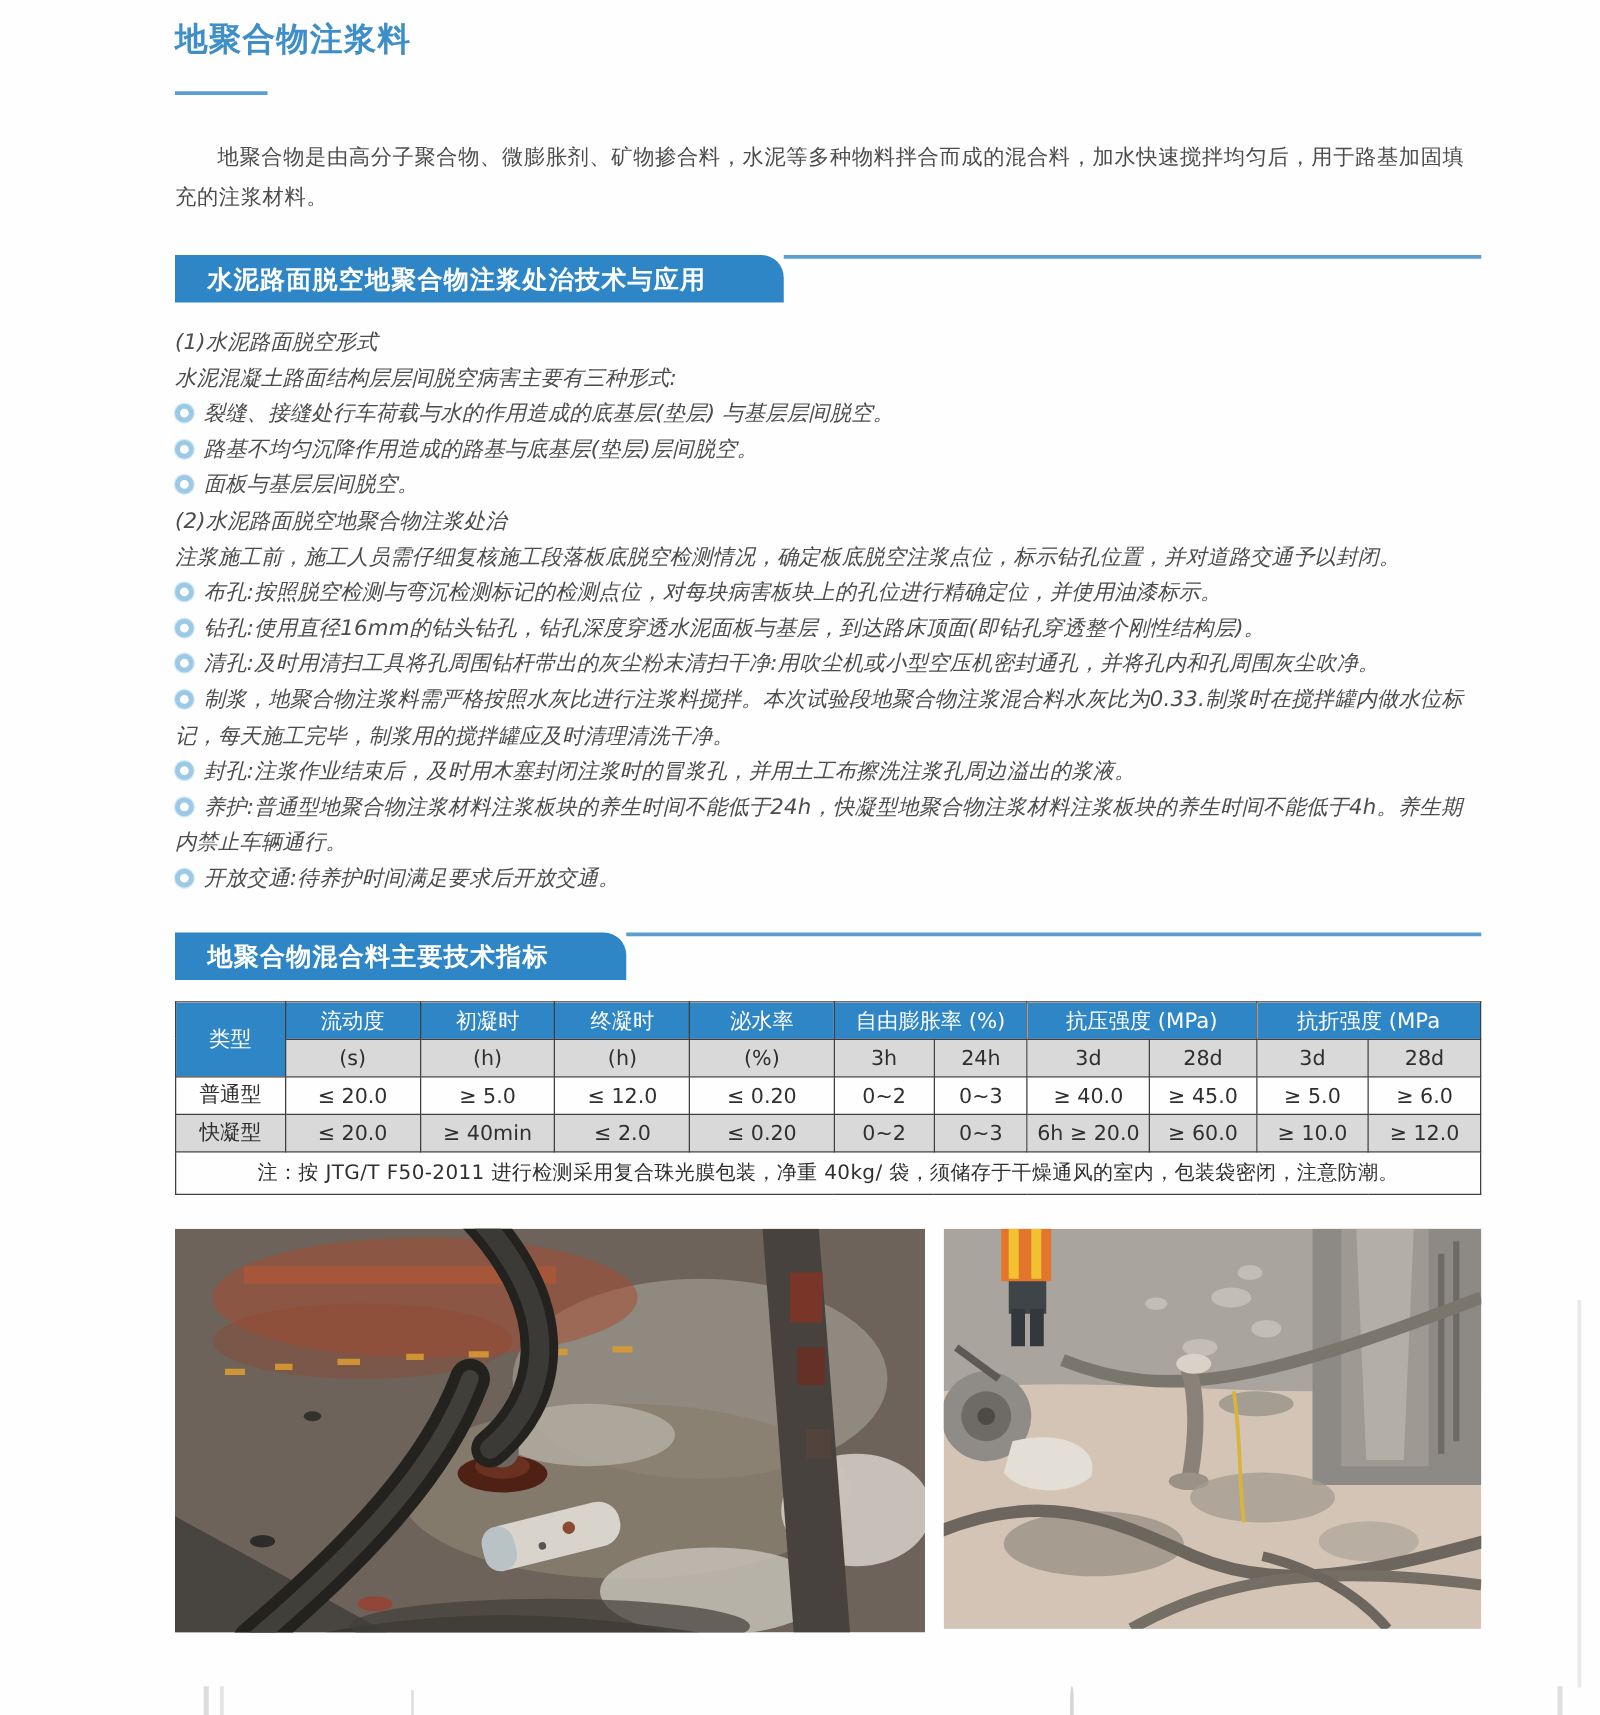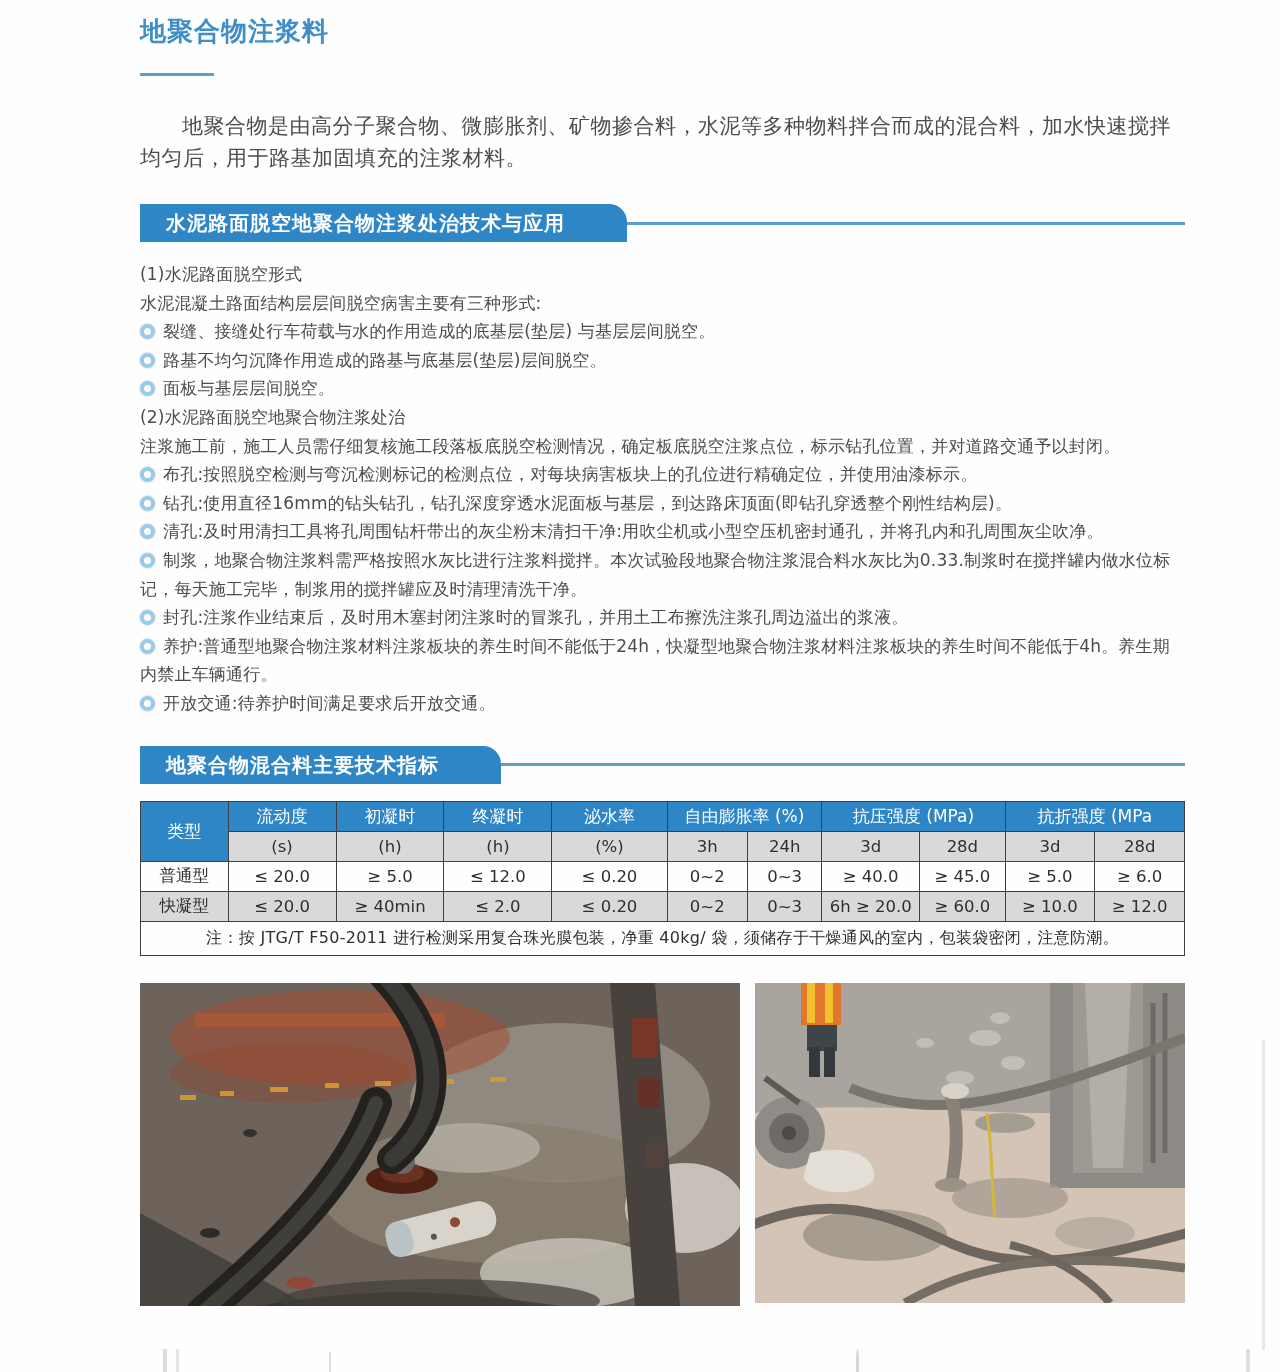--- a/index.html
+++ b/index.html
@@ -11,34 +11,34 @@
   }
   .content{margin-left:140px;width:1045px;}
   
   .page-title{
     margin-top:14px;font-size:26px;font-weight:700;letter-spacing:1px;
     color:var(--accent-text,#3e8ec8);
   }
   .title-dash{width:74px;height:3px;background:var(--line-blue,#5b9fd0);margin-top:24px;}
   
   .intro{
-    margin-top:34px;font-size:21px;line-height:32px;color:#4c4c4c;
+    margin-top:34px;font-size:17px;line-height:32px;color:#4c4c4c;
     text-indent:2em;letter-spacing:0.5px;
   }
   
-  .banner{display:flex;align-items:center;margin-top:30px;}
+  .banner{display:flex;align-items:flex-start;margin-top:30px;}
   .banner2{margin-top:28px;}
   .banner-tab{
     background:var(--accent,#2e86c6);color:#ffffff;font-weight:700;font-size:20px;
     line-height:38px;padding:0 62px 0 26px;border-radius:0 18px 0 0;
     letter-spacing:1px;white-space:nowrap;
   }
   .banner-line{flex:1;height:3px;background:var(--line-blue,#5b9fd0);}
   
-  .body-block{margin-top:18px;}
+  .body-block{margin-top:18px;font-style:italic;}
   .body-block p{margin:0;font-size:17px;line-height:28.6px;color:#4c4c4c;letter-spacing:0.2px;}
   .bullet{
     display:inline-block;width:7px;height:7px;border:4px solid var(--bullet-blue,#9cc9e5);
     border-radius:50%;background:#fff;margin-right:8px;vertical-align:-2px;
     box-shadow:0 0 0 1px #d9ecf7;
   }
   
   .spec-table{
     margin-top:17px;border-collapse:collapse;width:1045px;table-layout:fixed;
     font-size:16.5px;color:#2f2f2f;padding-left:19px;

